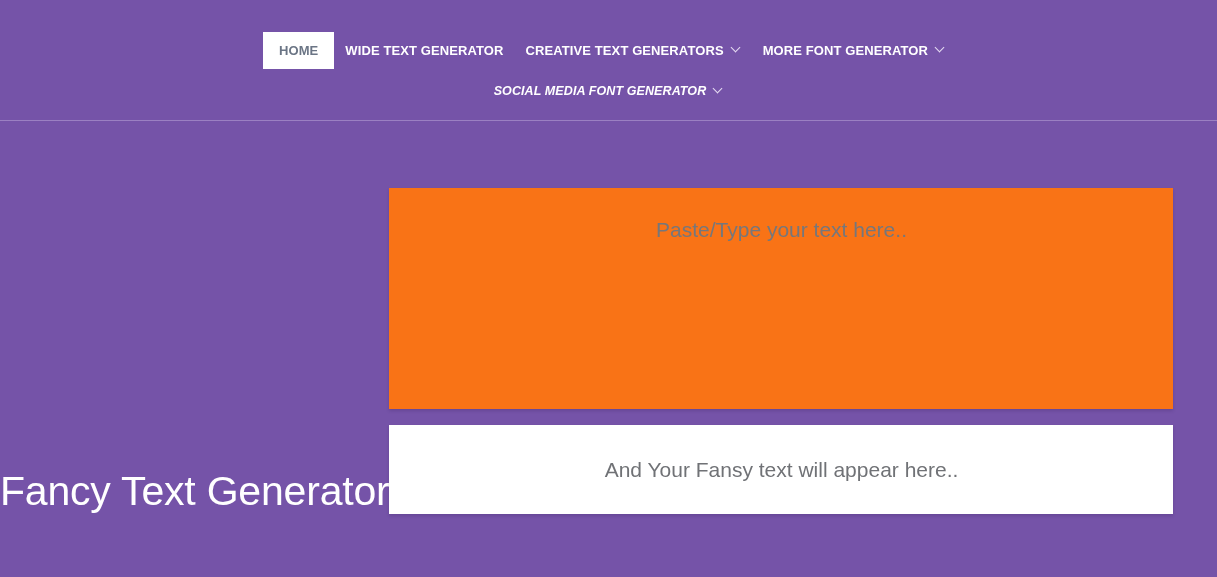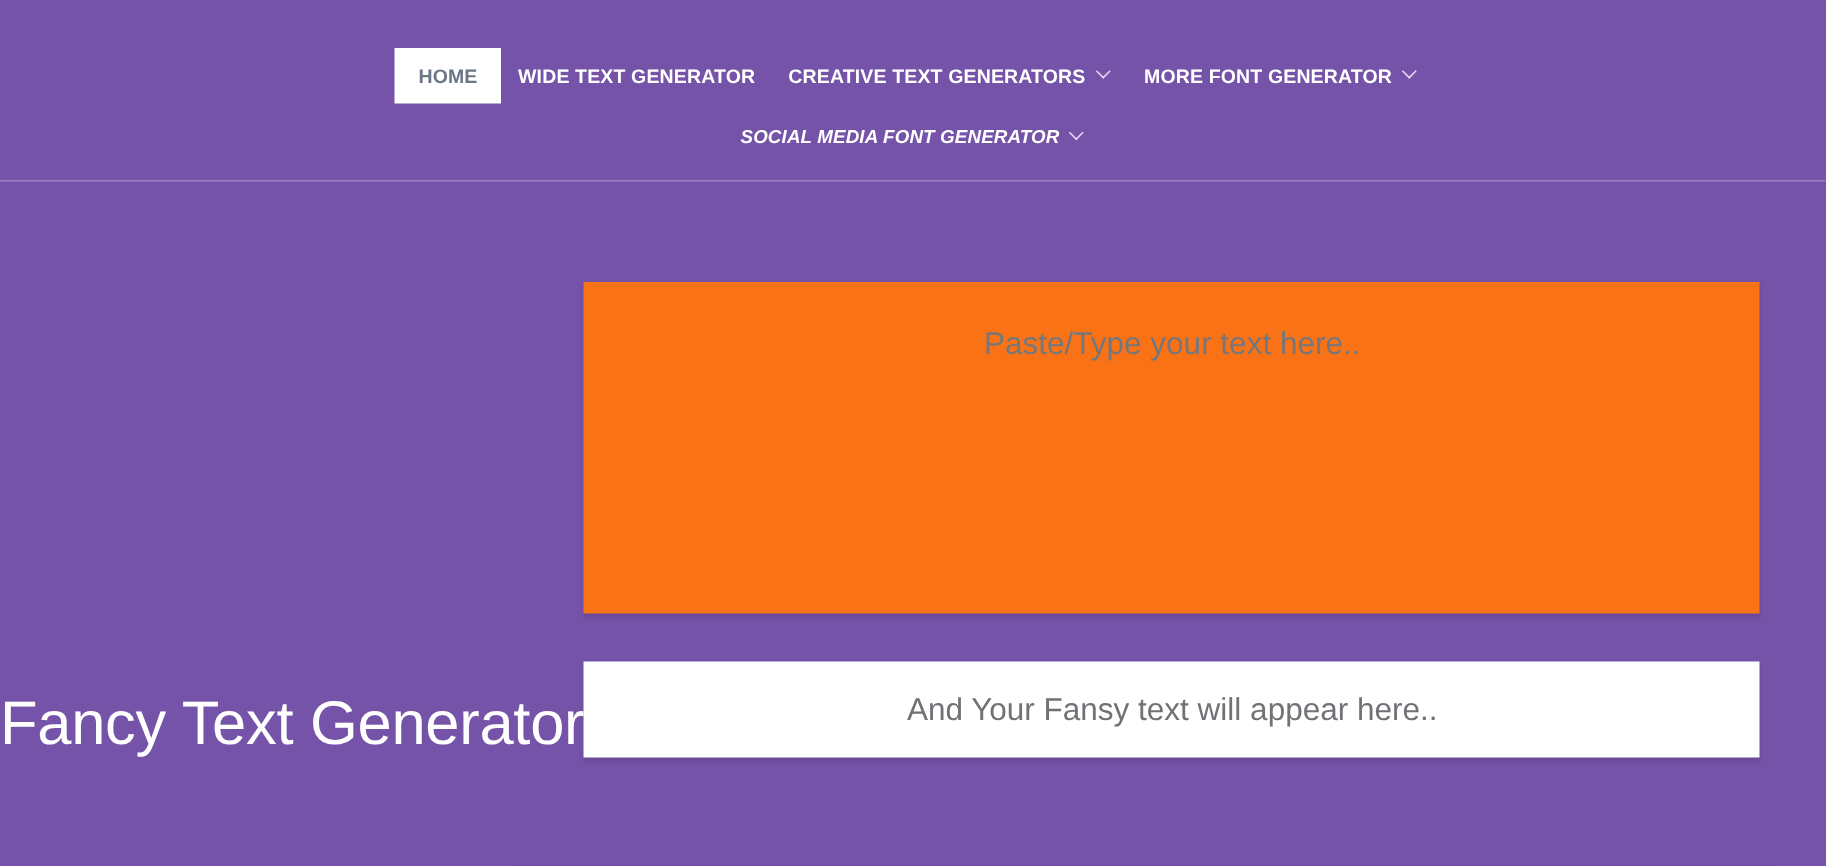--- a/index.html
+++ b/index.html
@@ -123,22 +123,22 @@
     color: #4a4a4a;
     text-align: center;
     box-shadow: 0 2px 3px rgba(40, 20, 70, 0.18);
   }
   .input-area::placeholder {
     color: #75777c;
     opacity: 1;
   }
   .output-box {
     width: 784px;
-    height: 64px;
-    margin-top: 32px;
+    height: 89px;
+    margin-top: 16px;
     background: #ffffff;
     display: flex;
     align-items: center;
     justify-content: center;
     box-shadow: 0 2px 3px rgba(40, 20, 70, 0.18);
   }
   .output-text {
     font-size: 21px;
     color: #707276;
     text-align: center;

